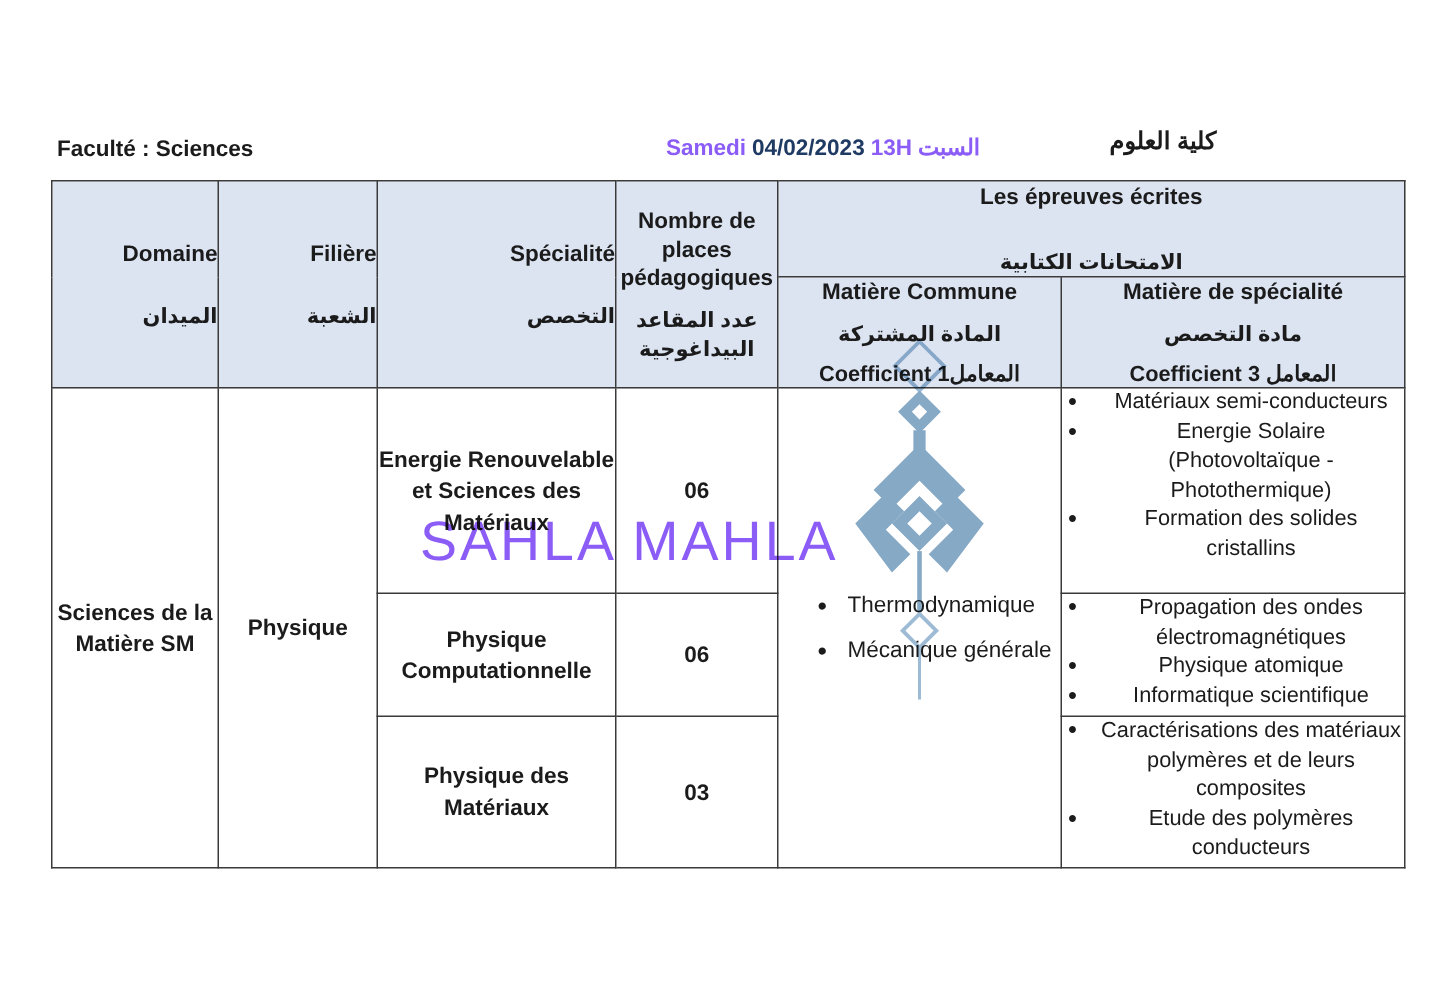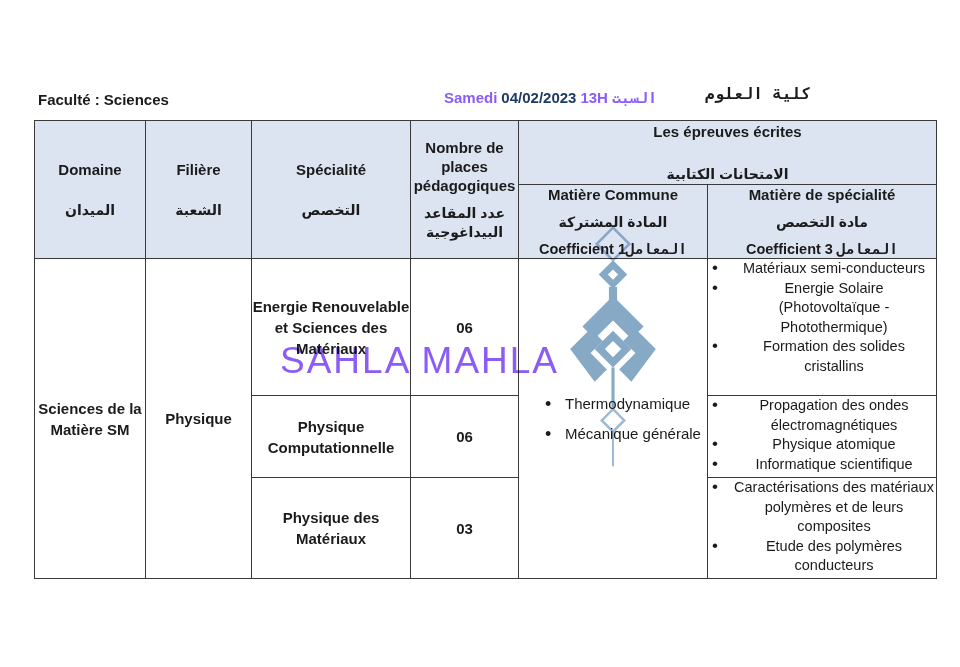--- a/index.html
+++ b/index.html
@@ -2,42 +2,42 @@
 <html><head>
 <meta charset="utf-8">
 <style>
   * { box-sizing: border-box; }
   html,body { margin:0; padding:0; }
   body {
     width:960px; height:667px; background:#ffffff; position:relative;
     font-family:"Liberation Sans","DejaVu Sans",sans-serif; color:#1b1b1b;
     overflow:hidden;
   }
-  .ar { direction:rtl; font-family:Liberation Mono, monospace; }
+  .ar { direction:rtl; font-family:Liberation Sans, sans-serif; }
 
   
   .topbar { position:absolute; left:0; top:0; width:836px; height:118px; }
   .fac-fr { position:absolute; left:38px; top:91px; font-size:15px; font-weight:bold; }
   .datetime { position:absolute; left:444px; top:89px; font-size:15px; font-weight:bold; white-space:nowrap; }
   .datetime span { margin-right:4px; }
   .red { color:#8b5cf6; }
   .navy { color:#1f3a63; }
   .fac-ar { position:absolute; right:25px; top:84px; font-size:16px; font-weight:bold; }
 
   
   table.exam {
     position:absolute; left:34px; top:120px; width:902px;
     border-collapse:collapse; table-layout:fixed;
   }
   table.exam th, table.exam td { border:1px solid #3a3a3a; padding:0; }
   thead th { background:#dce4f2; font-weight:bold; vertical-align:middle; text-align:center; }
   .hstack { display:flex; flex-direction:column; align-items:center; justify-content:center; height:100%; }
   .hfr { font-size:15px; font-weight:bold; line-height:19px; }
   .har { font-size:14px; font-weight:bold; line-height:19px; direction:rtl; } .gap10 { gap:24px;align-items:center; } .gap9 { gap:9px; }
-  th.h-dom .hstack, th.h-fil .hstack, th.h-spec .hstack { gap:22px; }
+  th.h-dom .hstack, th.h-fil .hstack, th.h-spec .hstack { gap:22px;align-items:flex-end; }
   th.h-places .hstack { gap:9px; padding:4px 2px; }
   th.h-epr { height:64px; }
   th.h-sub { height:72px; }
   .coefline { font-size:14.5px; white-space:nowrap; }
   .coefline .cfr { font-weight:bold; }
   .coefline .car { font-weight:bold; }
 
   tr.body-r1 { height:137px; }
   tr.body-r2 { height:82px; }
   tr.body-r3 { height:101px; }

